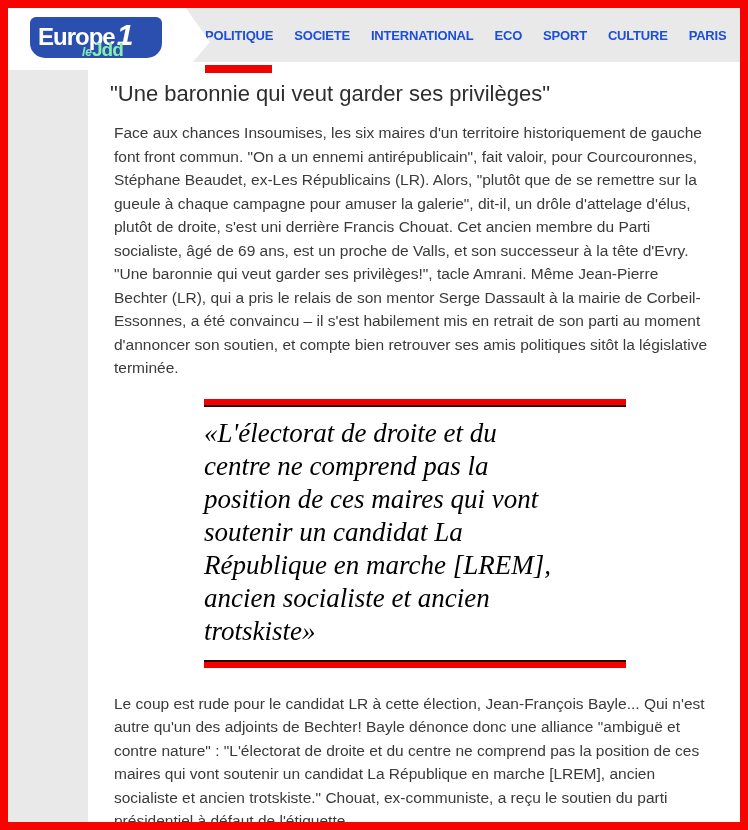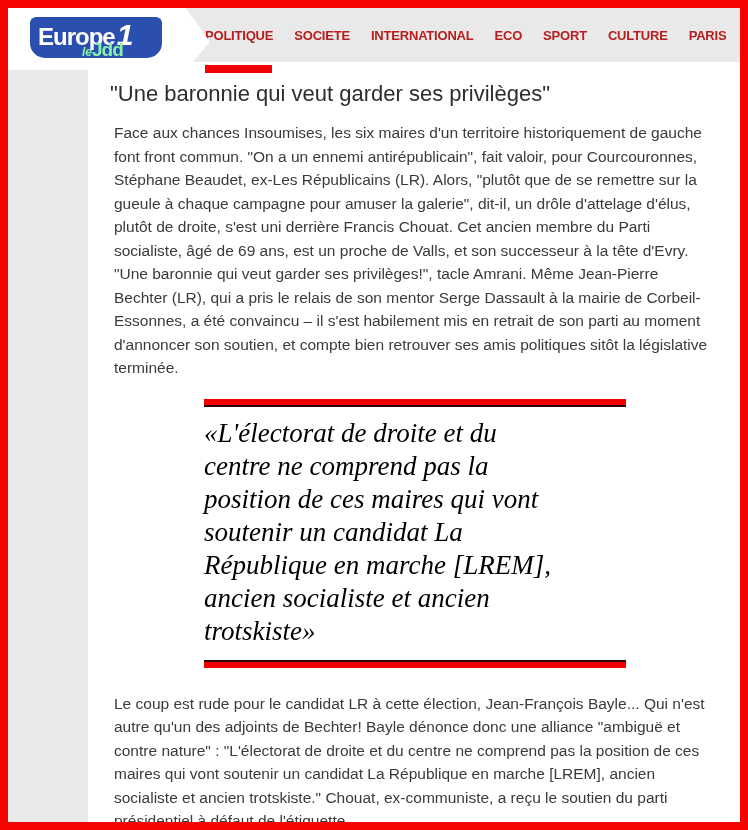--- a/index.html
+++ b/index.html
@@ -60,21 +60,21 @@
     font-size:19px; font-weight:bold; letter-spacing:-1px;
   }
   .main-nav {
     position:absolute; left:197px; top:0; right:0; height:54px;
     display:flex; align-items:center; gap:21px;
     white-space:nowrap; overflow:hidden;
     z-index:2;
   }
   .nav-item {
     font-size:13px; font-weight:bold; letter-spacing:-0.2px;
-    color:#b91c1c; cursor:pointer;
+    color:#1d4ed8; cursor:pointer;
   }
   .active-tab-underline {
     position:absolute; left:197px; top:57px;
     width:67px; height:8px;
     background:#ee0202;
     z-index:4;
   }
   
   .body-row {
     display:flex;

